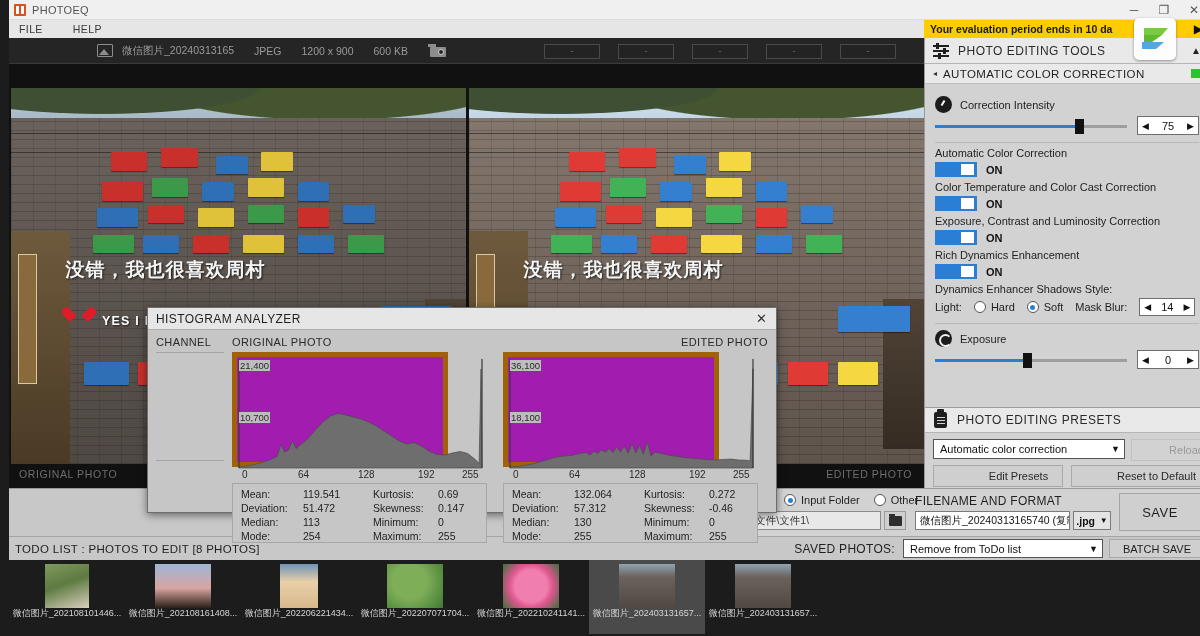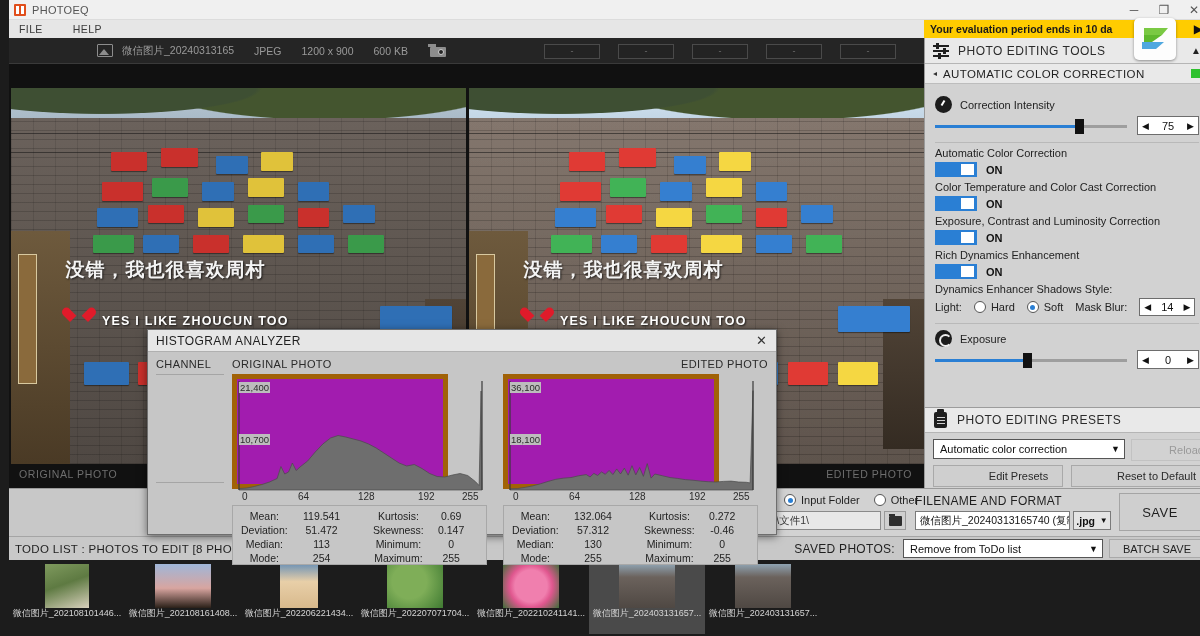--- a/index.html
+++ b/index.html
@@ -236,22 +236,22 @@
   .filmstrip { position:absolute; left:0; top:560px; width:1200px; height:76px; background:#1c1c1c;
                display:flex; align-items:flex-start; }
   .thumb-cell { width:116px; height:74px; position:relative; display:flex; flex-direction:column;
                 align-items:center; padding-top:4px; }
   .thumb-cell.sel { background:#4a4a4a; }
   .thumb-img { width:56px; height:44px; background:#333; }
   .thumb-name { position:absolute; bottom:14px; left:0; width:116px; text-align:center;
                 font-size:9px; color:#d5d5d5; white-space:nowrap; overflow:hidden; }
 
   
-  .dlg { position:absolute; left:138px; top:329px; width:630px; height:206px;
-         background:#c6c6c6; border:1px solid #6e6e6e; box-shadow:0 2px 8px rgba(0,0,0,.5); z-index:20;text-align:center;}
+  .dlg { position:absolute; left:138px; top:307px; width:630px; height:206px;
+         background:#c6c6c6; border:1px solid #6e6e6e; box-shadow:0 2px 8px rgba(0,0,0,.5); z-index:20;}
   .dlg-title { height:22px; background:#e6e6e6; display:flex; align-items:center;
                border-bottom:1px solid #b0b0b0; }
   .dlg-title .t { margin-left:8px; font-size:12px; color:#1f1f1f; letter-spacing:.4px; }
   .dlg-title .x { margin-left:auto; margin-right:9px; font-size:13px; color:#333; }
   .dlg-body { position:relative; height:183px; }
   .ch-title { position:absolute; left:8px; top:6px; font-size:11px; color:#2a2a2a; letter-spacing:.4px;}
   .ch-rule  { position:absolute; left:8px; top:22px; width:68px; height:1px; background:#a5a5a5;}
   .ch-list  { position:absolute; left:8px; top:27px; }
   .ch-item  { display:flex; align-items:center; font-size:11px; color:#1f1f1f; height:19px;}
   .ch-rule2 { position:absolute; left:8px; top:130px; width:68px; height:1px; background:#a5a5a5;}

